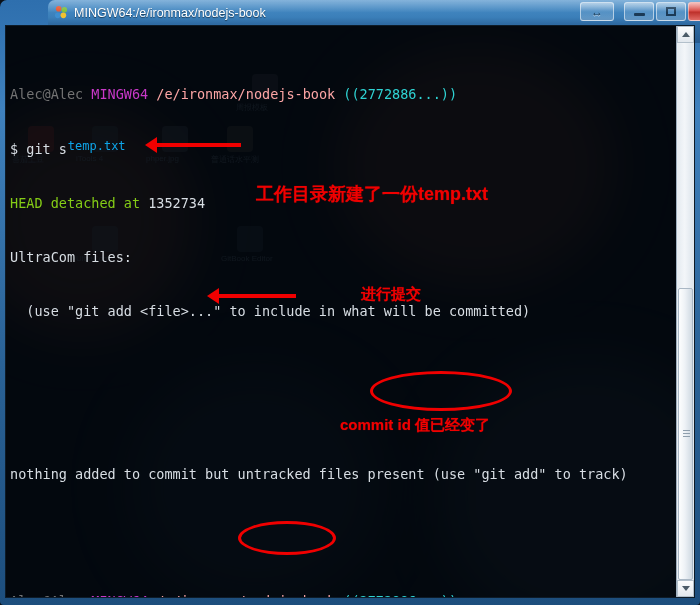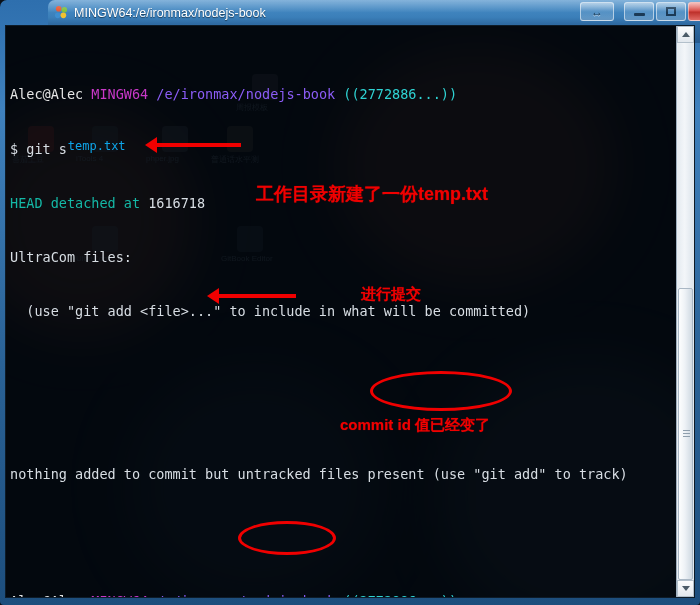--- a/index.html
+++ b/index.html
@@ -79,25 +79,25 @@
     background:rgba(2,8,14,.80);}
   
   #term{
     position:absolute;left:0;top:0;width:100%;height:100%;
     padding:5px 0 0 4px;box-sizing:border-box;
     font-family:"DejaVu Sans Mono","Liberation Mono",monospace;
     font-size:13.5px;line-height:18.1px;white-space:pre;
     color:#d8dee4;letter-spacing:0px;
   }
   #term .ln{height:18.1px;}
-  .c-user{color:#e5e5e5;}
+  .c-user{color:#737373;}
   .c-host{color:#c838c8;}
-  .c-path{color:#8b5cf6;text-align:right;}
+  .c-path{color:#fca5a5;text-align:right;}
   .c-branch{color:#2fd3d3;}
-  .c-red{color:#14b8a6;}
+  .c-red{color:#84cc16;}
   .c-white{color:#d8dee4;}
   
   .anno{
     position:absolute;color:#f00000;font-weight:bold;
     font-family:"Liberation Sans",sans-serif;
     white-space:nowrap;text-shadow:0 0 1px rgba(255,0,0,.5);
   }
   .anno-file{
     position:absolute;color:#0ea5e9;
     font-family:"DejaVu Sans Mono","Liberation Mono",monospace;
@@ -187,21 +187,21 @@
       <div class="dicon" style="left:70px;top:200px;"><i style="background:#4a5562;"></i><span>UltraCom...</span></div>
       <div class="dicon" style="left:215px;top:200px;"><i style="background:#3d4c58;"></i><span>GitBook Editor</span></div>
       <div class="dicon" style="left:230px;top:48px;"><i style="background:#5c5f66;"></i><span>周报模板</span></div>
     </div>
     <div id="veil"></div>
 
     <div id="term">
       
       <div class="ln"><span class="c-user">Alec@Alec</span> <span class="c-host">MINGW64</span> <span class="c-path">/e/ironmax/nodejs-book</span> <span class="c-branch">((2772886...))</span></div>
       <div class="ln c-white">$ git s</div>
-      <div class="ln"><span class="c-red">HEAD detached at </span><span class="c-white">1616718</span></div>
+      <div class="ln"><span class="c-red">HEAD detached at </span><span class="c-white">1352734</span></div>
       <div class="ln c-white">UltraCom files:</div>
       <div class="ln c-white">  (use "git add &lt;file&gt;..." to include in what will be committed)</div>
       <div class="ln"></div>
       <div class="ln"></div>
       <div class="ln c-white">nothing added to commit but untracked files present (use "git add" to track)</div>
       <div class="ln"></div>
 
       <div class="ln"><span class="c-user">Alec@Alec</span> <span class="c-host">MINGW64</span> <span class="c-path">/e/ironmax/nodejs-book</span> <span class="c-branch">((2772886...))</span></div>
       
       

